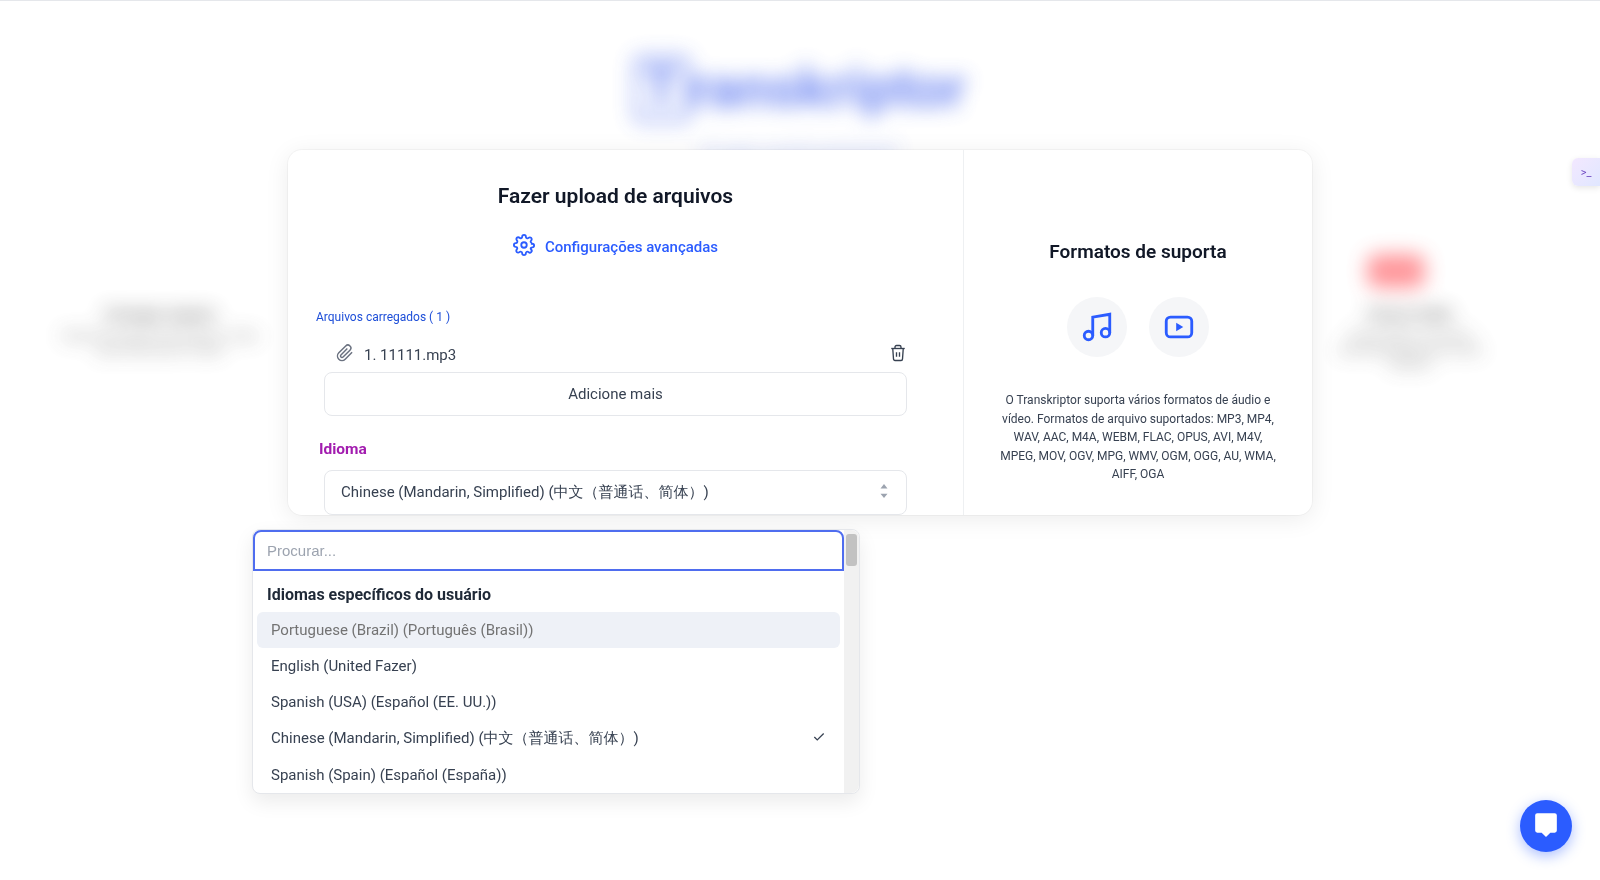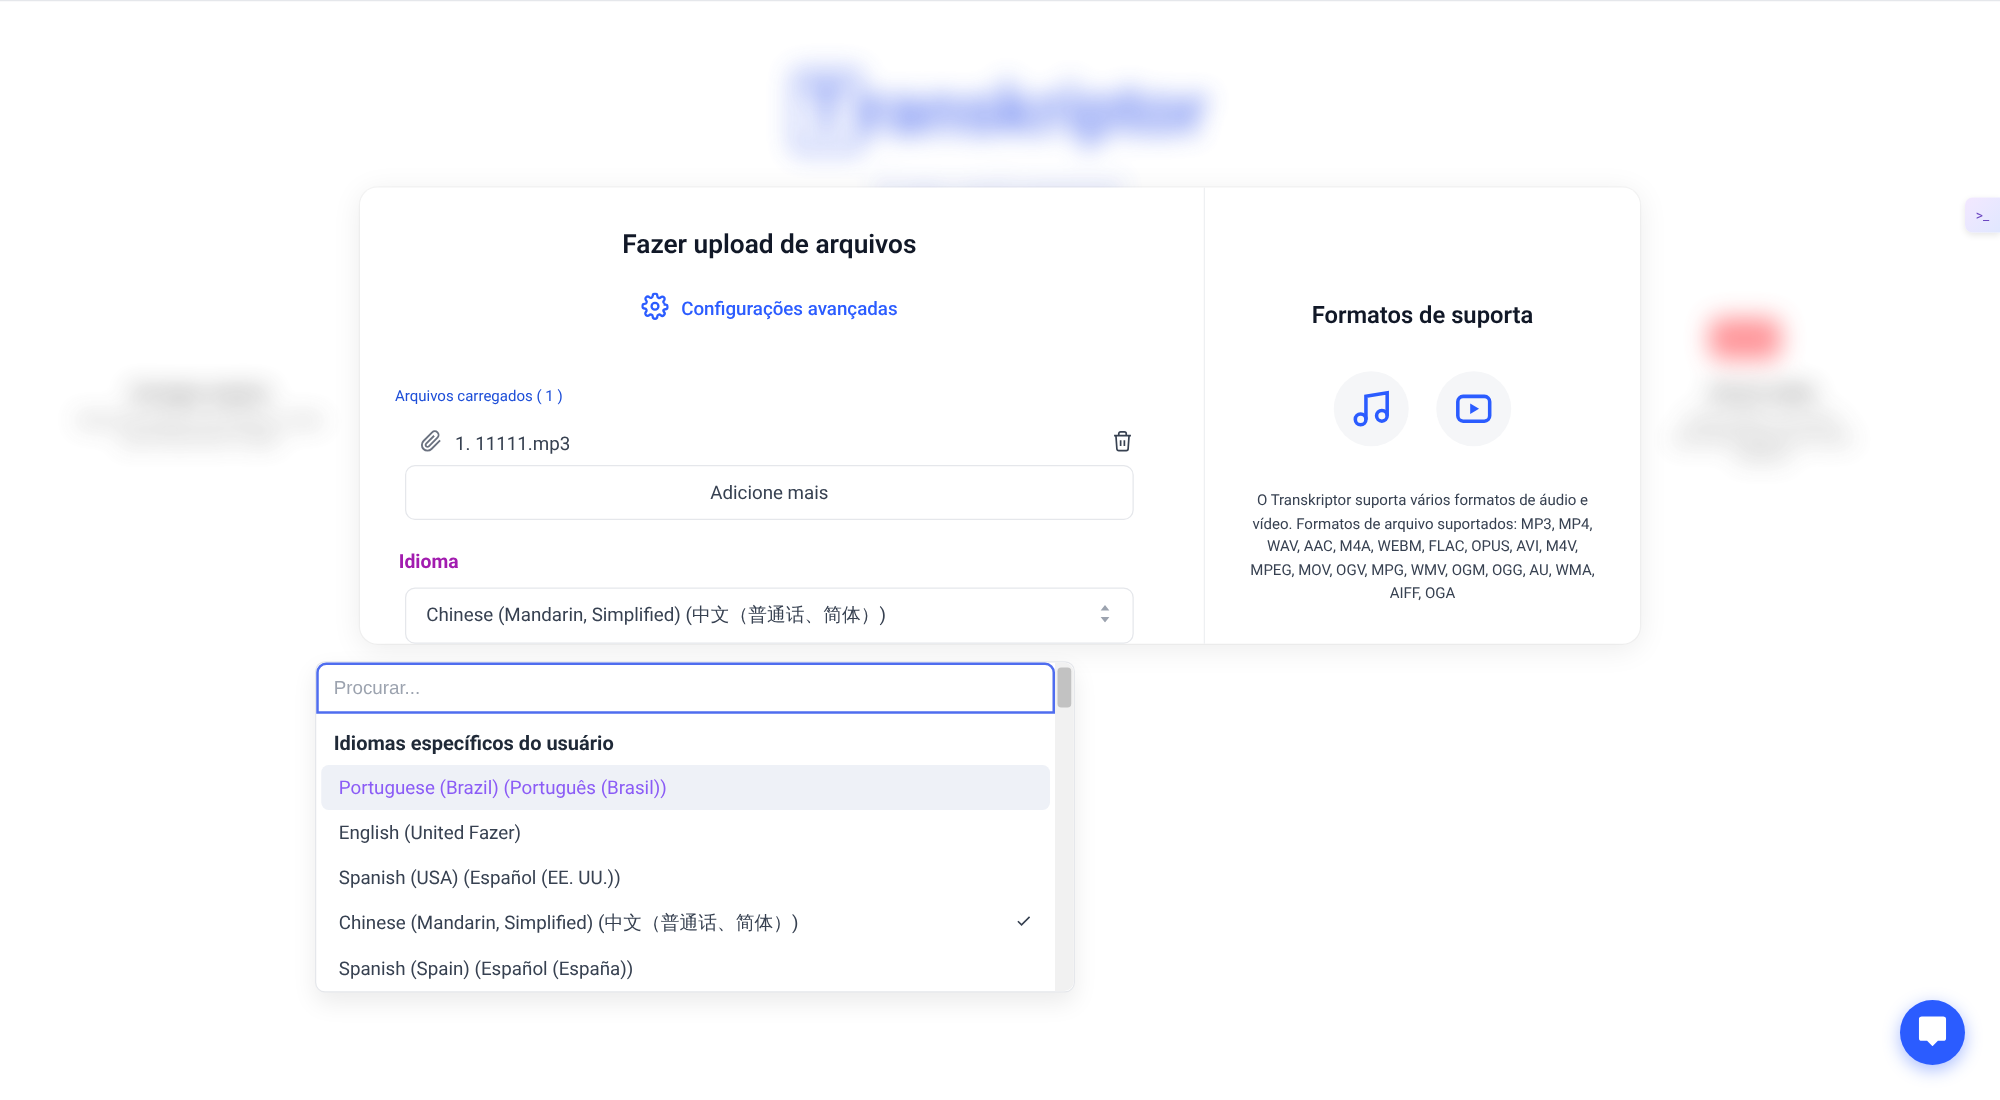--- a/index.html
+++ b/index.html
@@ -241,21 +241,21 @@
     padding: 9px 14px;
     font-size: 15px;
     color: #374151;
     cursor: pointer;
     display: flex;
     align-items: center;
     justify-content: space-between;
     margin: 0 4px;
     border-radius: 6px;
   }
-  .dd-item.highlight { background: #eef1f7; color: #8b5cf6; }
+  .dd-item.highlight { background: #eef1f7; color: #737373; }
   .dd-item .check svg { width: 14px; height: 14px; stroke: #374151; stroke-width: 2.2; fill: none; }
 
   .dd-scrollbar {
     width: 15px;
     background: #f1f1f1;
     border-radius: 0 8px 8px 0;
     position: relative;
   }
   .dd-scrollbar-thumb {
     position: absolute;

